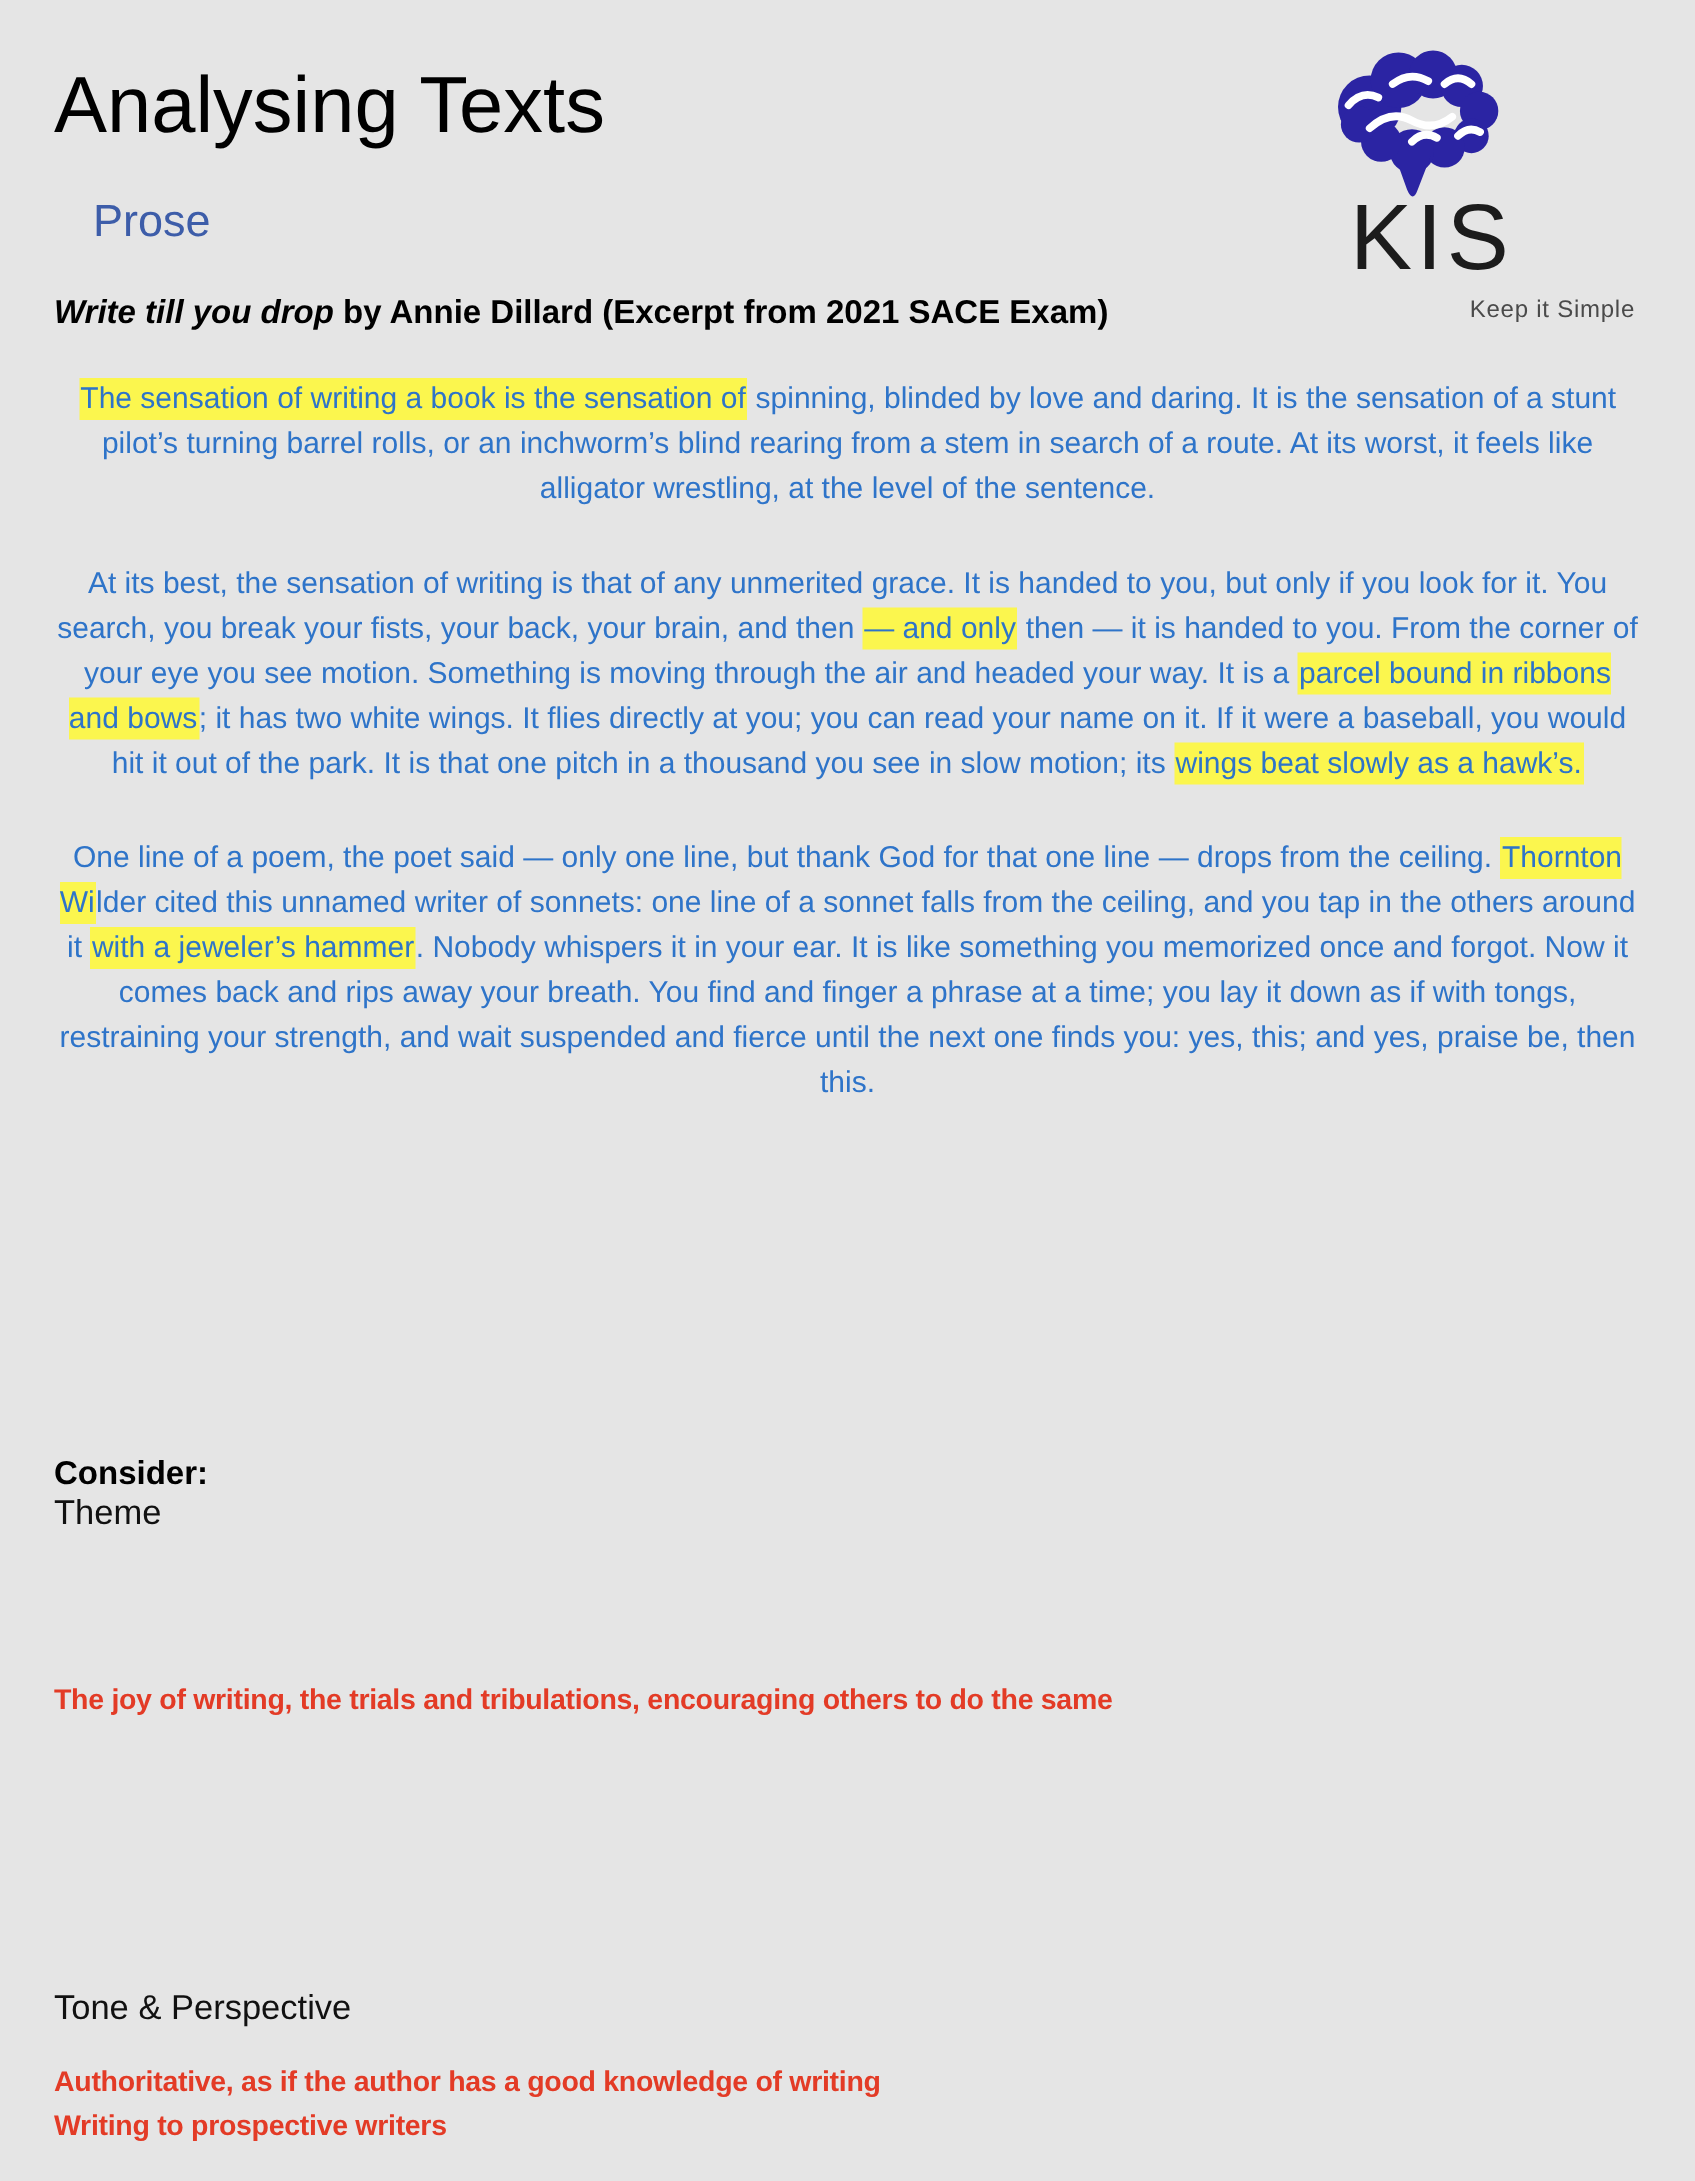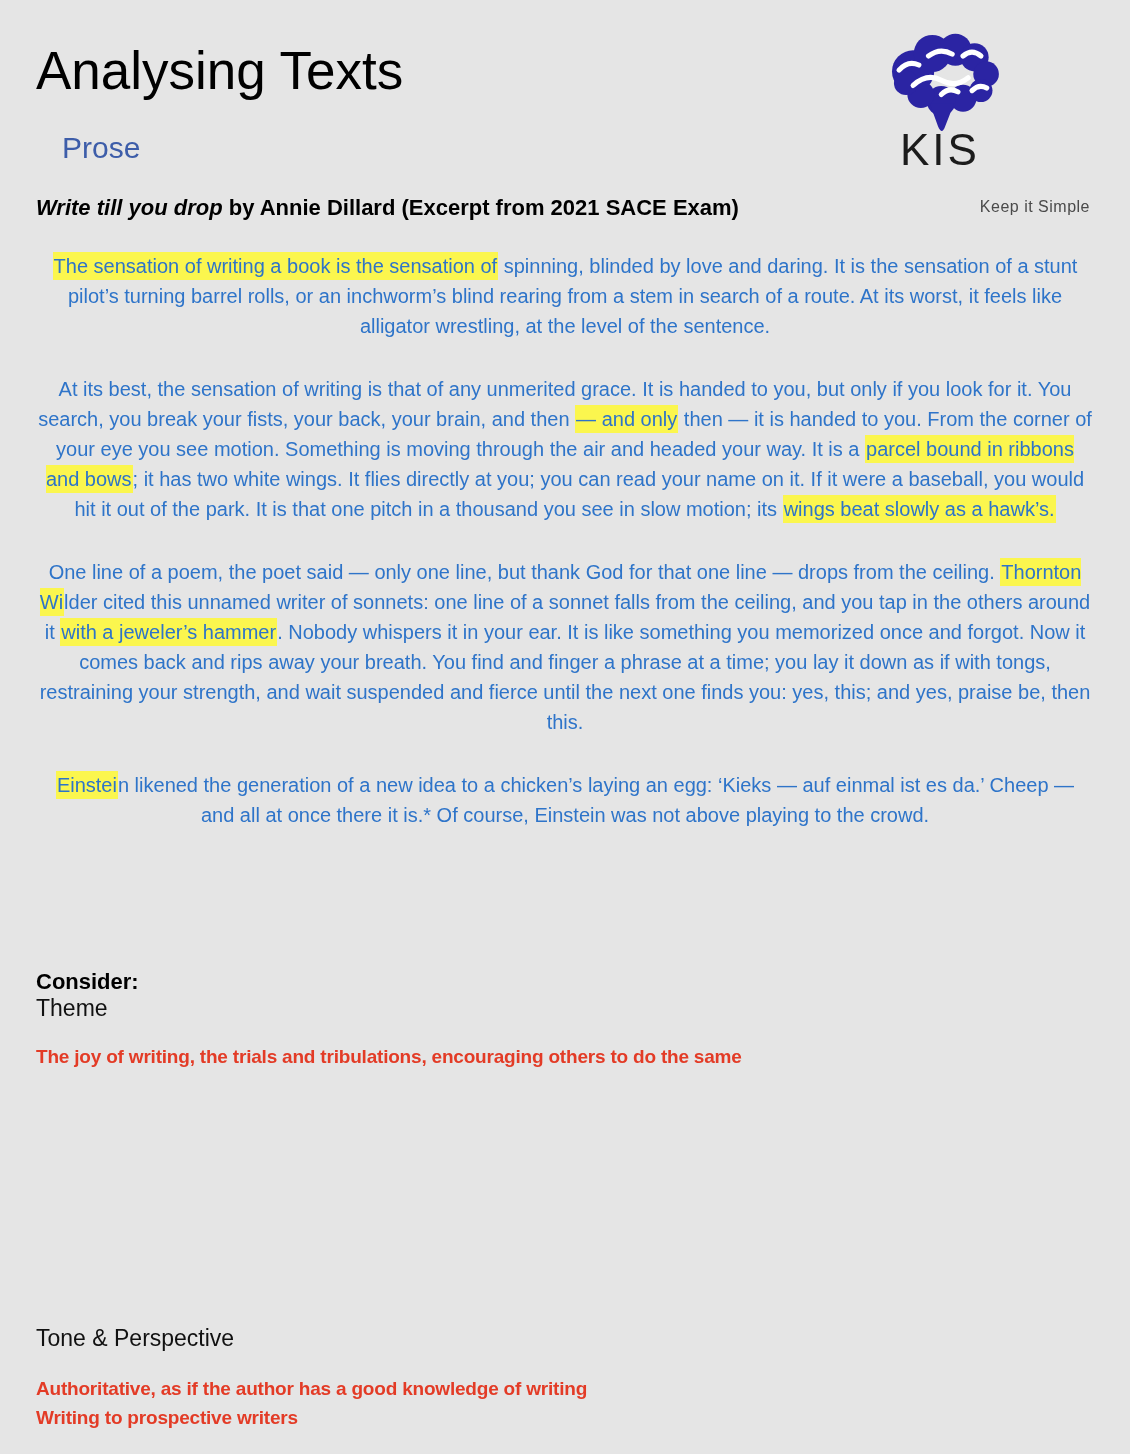--- a/index.html
+++ b/index.html
@@ -33,21 +33,21 @@
     font-size:22px;font-weight:700;color:#000;
   }
   .byline .it{font-style:italic;}
   
   .logo{position:absolute;top:24px;right:40px;width:216px;height:196px;}
   .brain{position:absolute;left:2px;top:0;width:128px;height:114px;}
   .brain-fill{fill:var(--logo-indigo);}
   .brain-line{fill:none;stroke:#fff;stroke-width:8;stroke-linecap:round;}
   .kis{
     position:absolute;left:26px;top:104px;
-    font-size:44px;line-height:1;font-weight:300;color:#1c1c1c;letter-spacing:3px;
+    font-size:62px;line-height:1;font-weight:300;color:#1c1c1c;letter-spacing:3px;
   }
   .tagline{
     position:absolute;right:0;top:174px;
     font-size:16px;color:var(--tagline-gray);letter-spacing:0.5px;white-space:nowrap;
   }
   
   .prose{
     position:absolute;left:37px;top:251px;width:1056px;
     text-align:center;color:var(--body-blue);
     font-size:20px;line-height:30px;
@@ -64,21 +64,21 @@
     font-size:22px;font-weight:700;color:#000;
   }
   .sec-label{position:absolute;left:36px;font-size:23px;font-weight:400;color:#111;}
   .sec-label.theme{top:995px;}
   .sec-label.tone{top:1325px;}
   .sec-note{
     position:absolute;left:36px;
     font-size:19px;font-weight:700;letter-spacing:-0.2px;
     color:var(--annotation-red);line-height:29px;
   }
-  .sec-note.theme{top:1042px;}
+  .sec-note.theme{top:1119px;}
   .sec-note.tone{top:1374px;}
 </style>
 </head>
 <body>
 
 <div class="page">
 
   <h1 class="title">Analysing Texts</h1>
   <h2 class="subtitle">Prose</h2>
 
@@ -112,21 +112,20 @@
     <div class="tagline">Keep it Simple</div>
   </div>
 
   <div class="prose">
     <p><mark>The sensation of writing a book is the sensation of</mark><span> spinning, blinded by love and daring. It is the sensation of a stunt pilot’s turning barrel rolls, or an inchworm’s blind rearing from a stem in search of a route. At its worst, it feels like alligator wrestling, at the level of the sentence.</span></p>
 
     <p><span>At its best, the sensation of writing is that of any unmerited grace. It is handed to you, but only if you look for it. You search, you break your fists, your back, your brain, and then </span><mark>— and only</mark><span> then — it is handed to you. From the corner of your eye you see motion. Something is moving through the air and headed your way. It is a </span><mark>parcel bound in ribbons and bows</mark><span>; it has two white wings. It flies directly at you; you can read your name on it. If it were a baseball, you would hit it out of the park. It is that one pitch in a thousand you see in slow motion; its </span><mark>wings beat slowly as a hawk’s.</mark></p>
 
     <p><span>One line of a poem, the poet said — only one line, but thank God for that one line — drops from the ceiling. </span><mark>Thornton Wi</mark><span>lder cited this unnamed writer of sonnets: one line of a sonnet falls from the ceiling, and you tap in the others around it </span><mark>with a jeweler’s hammer</mark><span>. Nobody whispers it in your ear. It is like something you memorized once and forgot. Now it comes back and rips away your breath. You find and finger a phrase at a time; you lay it down as if with tongs, restraining your strength, and wait suspended and fierce until the next one finds you: yes, this; and yes, praise be, then this.</span></p>
 
-    <p><mark>Einstei</mark><span>n likened the generation of a new idea to a chicken’s laying an egg: ‘Kieks — auf einmal ist es da.’ Cheep — and all at once there it is.* Of course, Einstein was not above playing to the crowd.</span></p>
   </div>
 
   <div class="consider-heading">Consider:</div>
 
   <div class="sec-label theme">Theme</div>
   <div class="sec-note theme">The joy of writing, the trials and tribulations, encouraging others to do the same</div>
 
   <div class="sec-label tone">Tone &amp; Perspective</div>
   <div class="sec-note tone">
     <div>Authoritative, as if the author has a good knowledge of writing</div>

